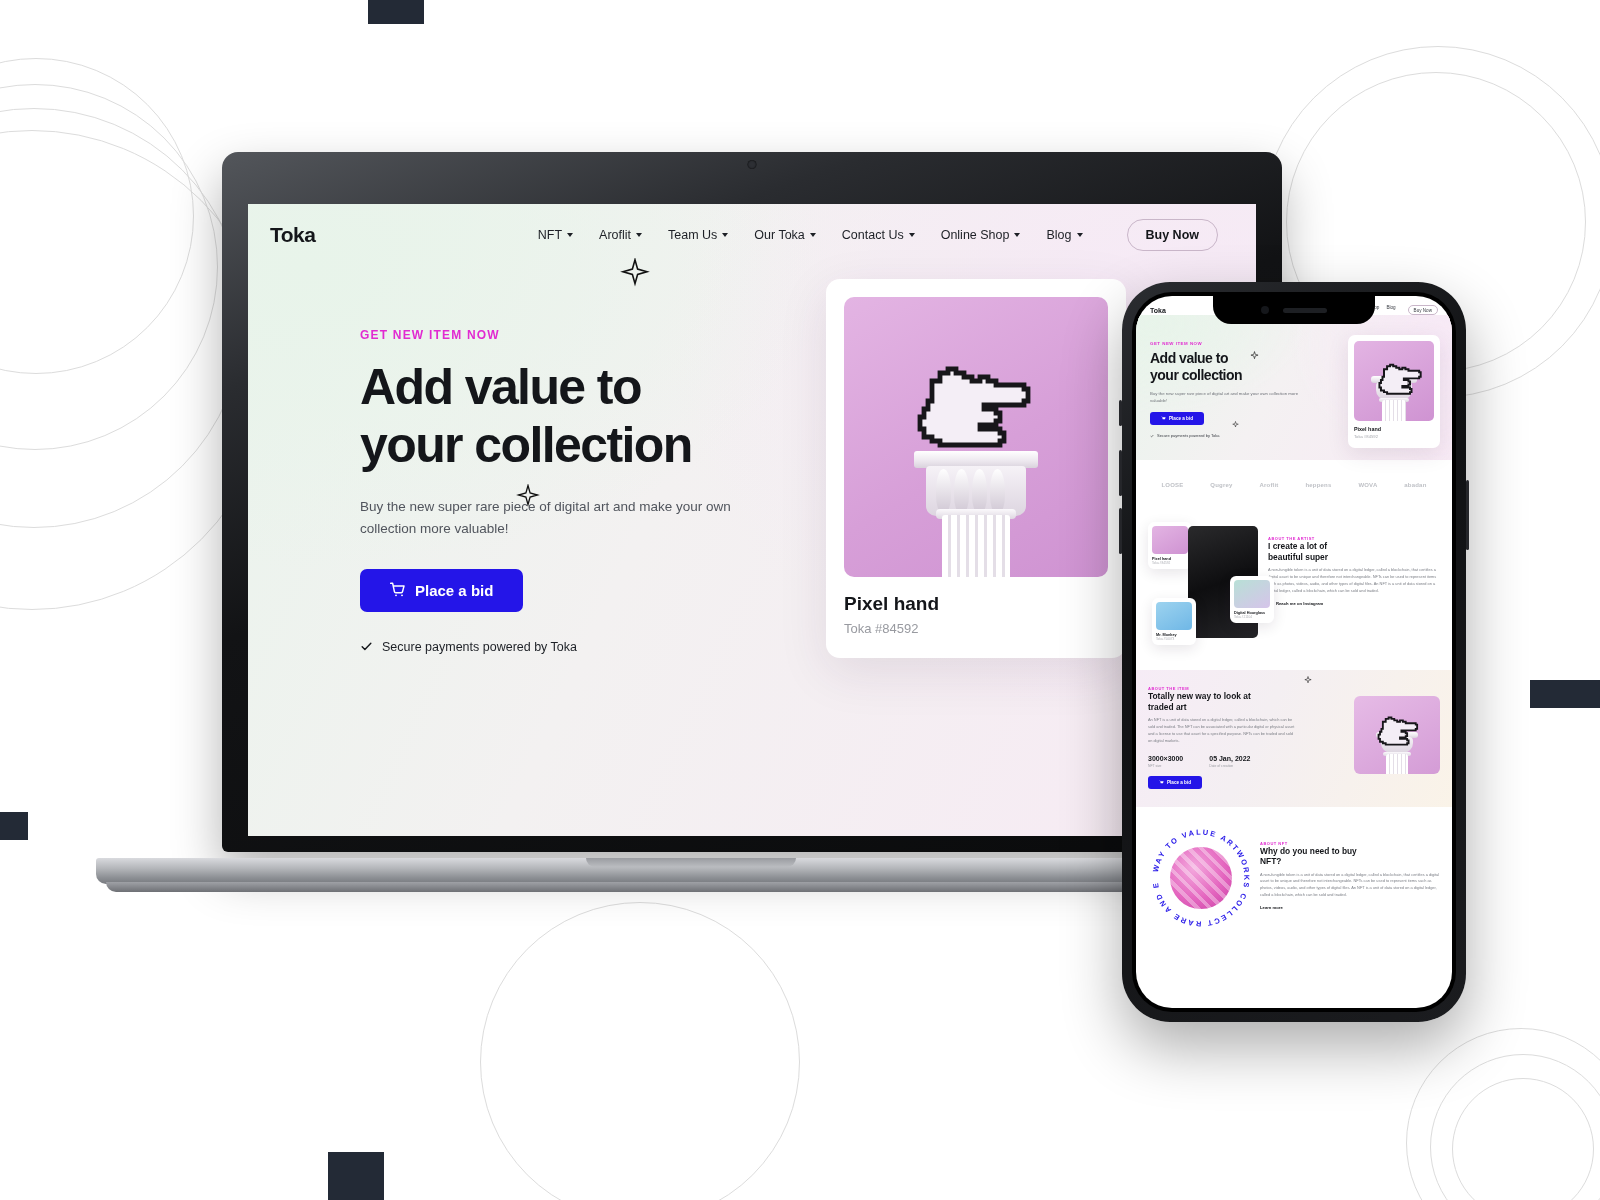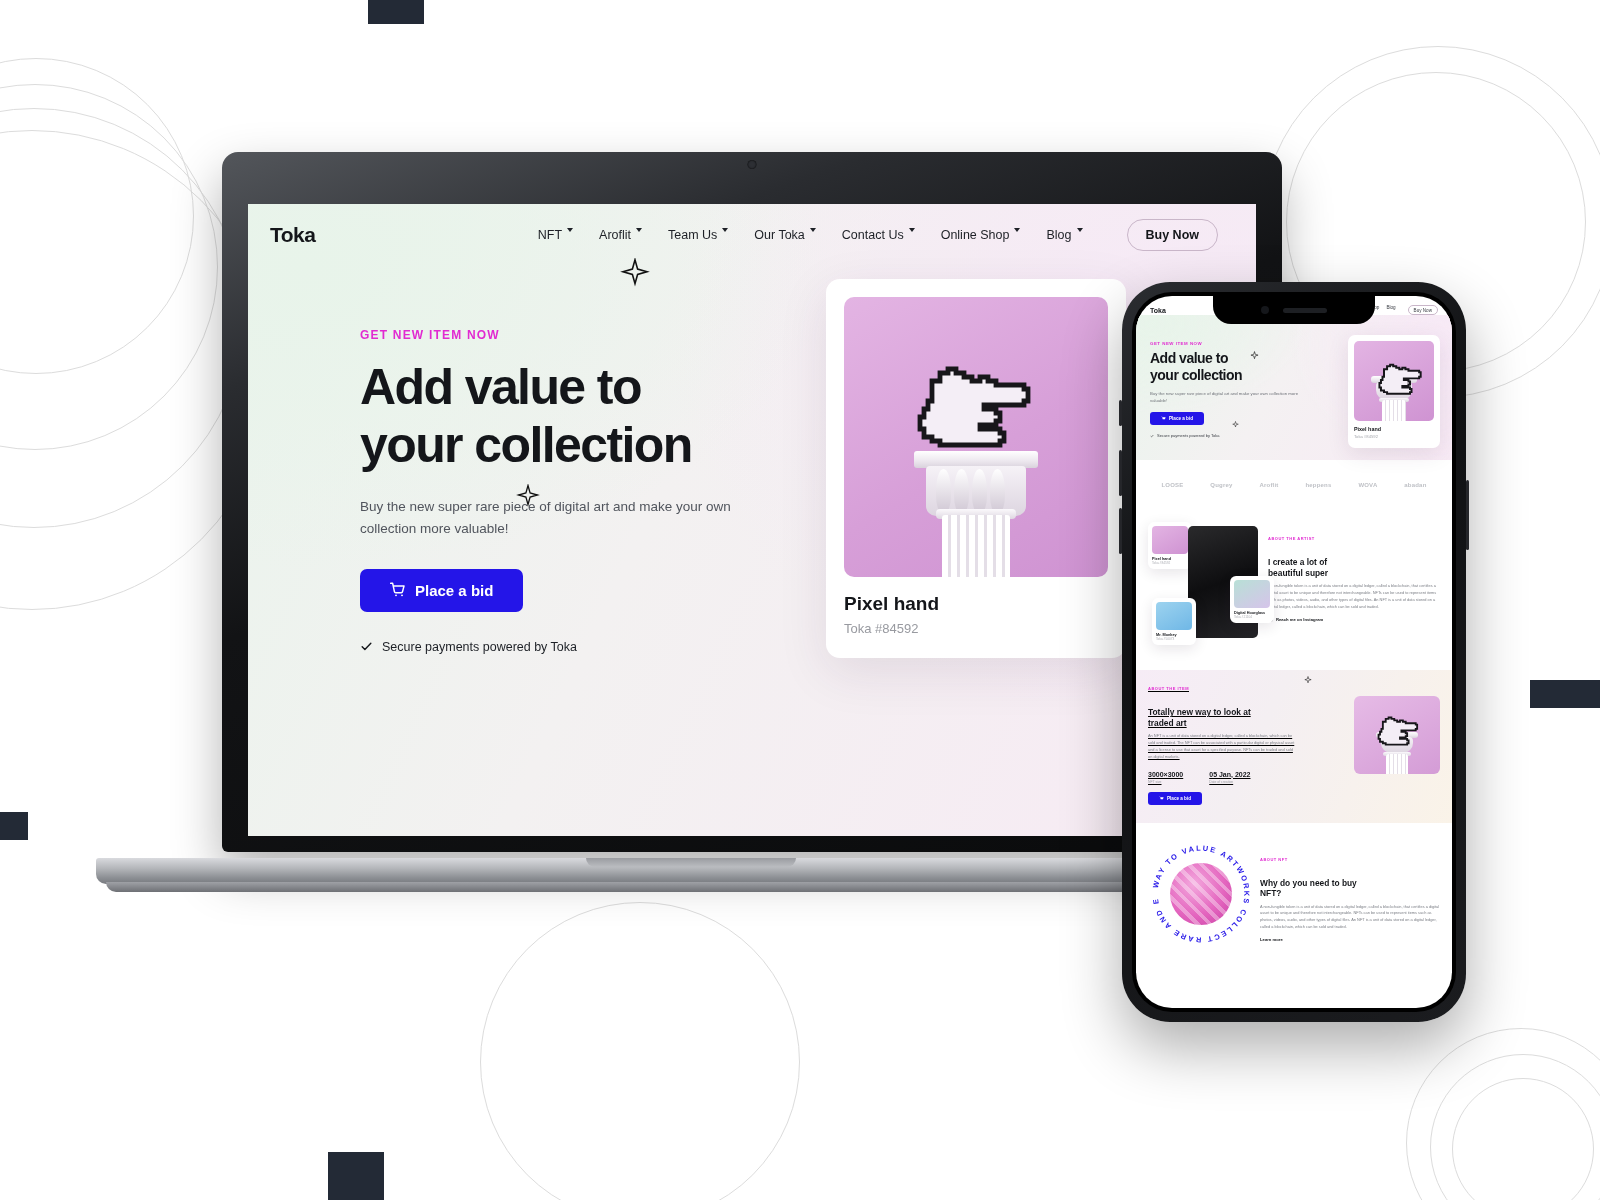--- a/index.html
+++ b/index.html
@@ -63,21 +63,21 @@
       radial-gradient(820px 620px at 92% 22%, #f6e9f6 0%, rgba(246,233,246,0) 62%),
       linear-gradient(115deg,#eaf4ec 0%,#f3f1f1 42%,#f7eaf4 100%);
   }
   .site-nav {
     display:flex; align-items:center; height:62px;
     padding:0 38px 0 22px;
   }
   .brand { font-size:21px; font-weight:700; letter-spacing:-.5px; color:#14161a; }
   .menu { margin-left:auto; display:flex; align-items:center; gap:26px; }
   .m-item {
-    display:flex; align-items:flex-start; gap:5px;
+    display:flex; align-items:center; gap:5px;
     font-size:12.5px; color:#1d2026; font-weight:500; white-space:nowrap;
   }
   .caret { width:0;height:0;border-left:3.2px solid transparent;border-right:3.2px solid transparent;border-top:4px solid #1d2026; }
   .buy {
     margin-left:18px; padding:8px 18px; font-size:12.5px; font-weight:600; color:#14161a;
     border:1px solid #c9b6c9; border-radius:22px; background:transparent; white-space:nowrap;
   }
 
   .hero { display:flex; padding:62px 0 0 112px; position:relative; }
   .hero-left { width:440px; }
@@ -197,29 +197,29 @@
     position:absolute; background:#fff; border-radius:6px; padding:4px;
     box-shadow:0 4px 14px rgba(40,20,50,.11);
   }
   .mini .mi { width:100%; height:28px; border-radius:4px; }
   .mini .mn { font-size:3.8px; font-weight:700; margin-top:3px; color:#14161a; }
   .mini .ms { font-size:3.2px; color:#aeb0b6; }
   .photo { position:absolute; left:40px; top:4px; width:70px; height:112px; border-radius:5px;
     background:linear-gradient(160deg,#2a2a2c 0%,#0e0e10 50%,#242427 100%); overflow:hidden; }
   .ph-art-txt { flex:1; padding-top:14px; }
   .ph-label { font-size:4px; font-weight:700; letter-spacing:.5px; color:#e12ad1; }
-  .ph-h2 { margin-top:16px; font-size:8.4px; line-height:1.25; font-weight:700; color:#14161a; }
+  .ph-h2 { margin-top:0; font-size:8.4px; line-height:1.25; font-weight:700; color:#14161a; }
   .ph-p { margin-top:5px; font-size:3.9px; line-height:1.75; color:#7b7e85; }
   .ph-link { margin-top:6px; font-size:4.2px; font-weight:600; color:#14161a; display:flex; gap:3px; align-items:center;}
 
   .ph-ancient {
     display:flex; gap:8px; padding:16px 12px 18px 12px; position:relative;
     background:linear-gradient(115deg,#f6ecf6 0%,#f4eff2 40%,#faf3e8 100%);
   }
-  .ph-anc-left { width:150px;text-decoration:underline; }
+  .ph-anc-left { width:150px; }
   .ph-meta { display:flex; gap:26px; margin-top:10px; }
   .ph-meta .v { font-size:7px; font-weight:700; color:#14161a; }
   .ph-meta .k { font-size:3.4px; color:#9a9ca2; margin-top:2px; }
   .ph-anc-img { position:absolute; right:12px; top:26px; width:86px; height:78px; border-radius:6px;
     overflow:hidden; background:linear-gradient(150deg,#e6bbe6,#d49cd6); }
 
   .ph-why { display:flex; gap:6px; padding:18px 12px 26px 12px; background:#fff; }
   .circ { width:106px; height:106px; position:relative; flex:none; }
   .circ .inner {
     position:absolute; left:22px; top:22px; width:62px; height:62px; border-radius:50%;

